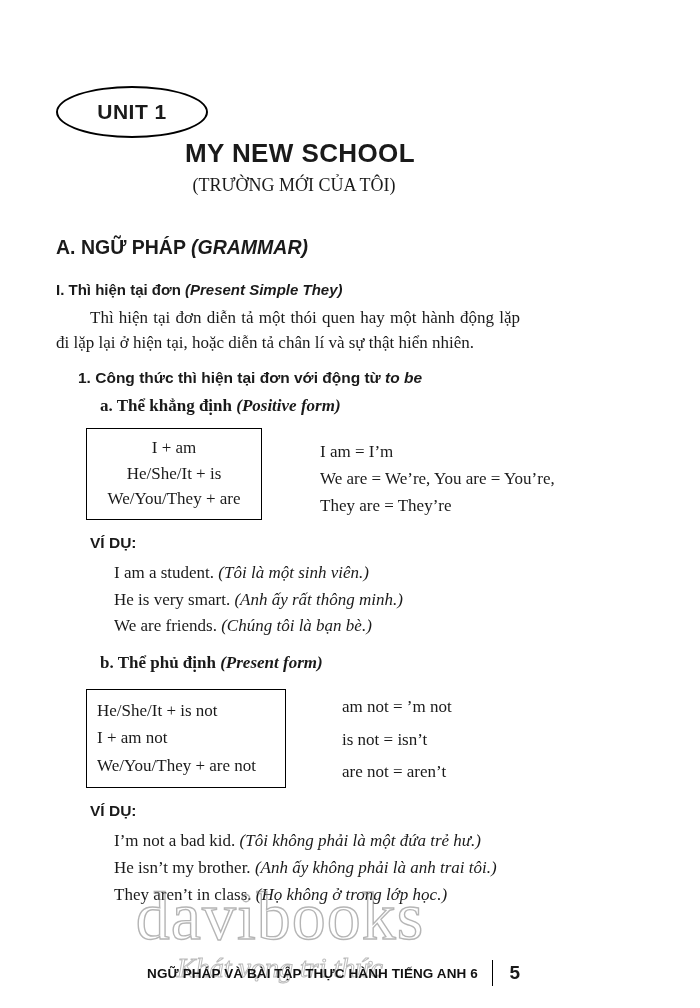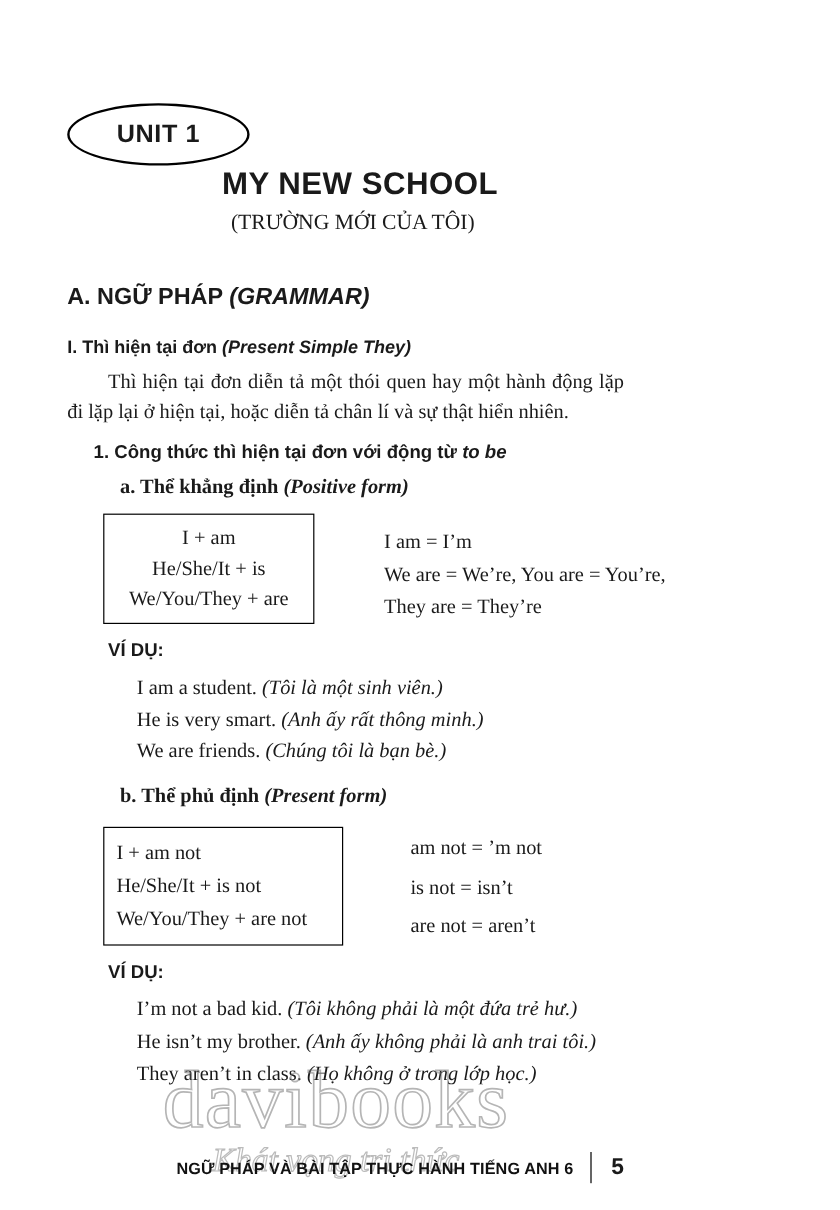--- a/index.html
+++ b/index.html
@@ -289,22 +289,22 @@
     <p class="example">
       <span>We are friends. </span><span class="it">(Chúng tôi là bạn bè.)</span>
     </p>
 
     <p class="heading-3" style="margin-top:14px;">
       <span>b. Thể phủ định </span><span class="it">(Present form)</span>
     </p>
 
     <div class="formula-row">
       <div class="formula-box left-align">
+        <div>He/She/It + is not</div>
         <div>I + am not</div>
-        <div>He/She/It + is not</div>
         <div>We/You/They + are not</div>
       </div>
       <div class="formula-notes wide">
         <div>am not = ’m not</div>
         <div>is not = isn’t</div>
         <div>are not = aren’t</div>
       </div>
     </div>
 
     <p class="vd-label">VÍ DỤ:</p>

